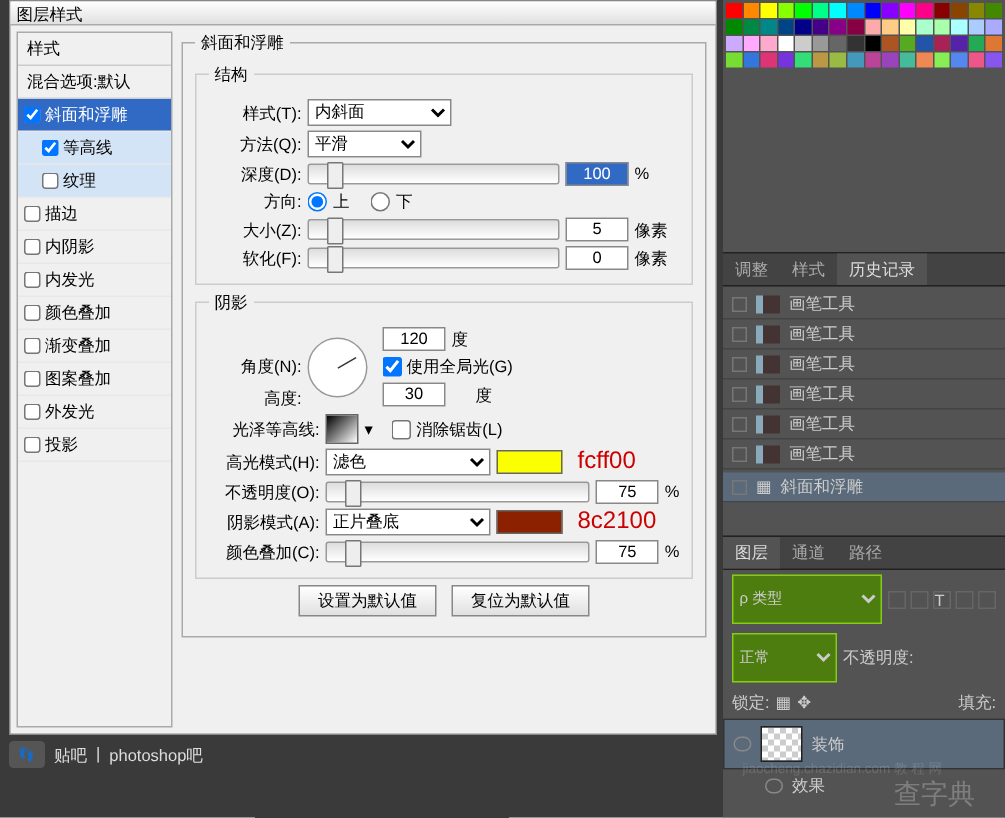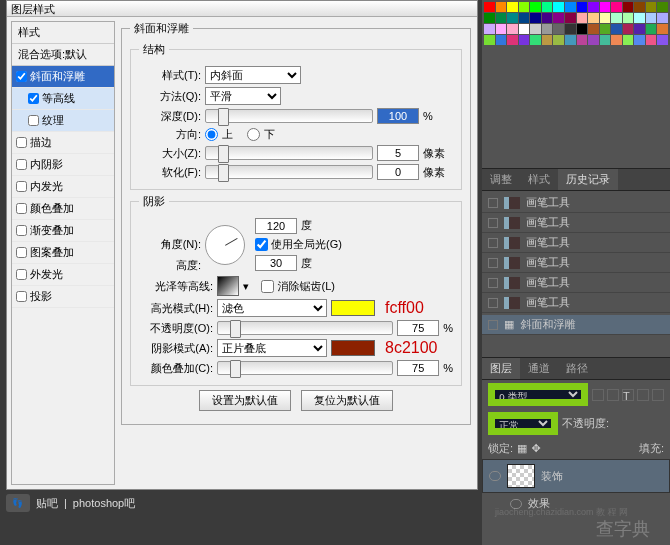--- a/index.html
+++ b/index.html
@@ -36,21 +36,21 @@
 .swatches{height:128px;background:#535353;padding:2px;display:grid;grid-template-columns:repeat(16,1fr);grid-auto-rows:10px;gap:1px}
 .sw{width:100%;height:100%}
 .tabbar{display:flex;background:#434343;border-top:1px solid #222;border-bottom:1px solid #222}
 .tab{padding:3px 8px;color:#aaa}
 .tab.act{background:#535353;color:#ddd}
 .hist-list{padding:2px 0}
 .hist-row{display:flex;align-items:center;gap:6px;padding:2px 6px;border-bottom:1px solid #444}
 .hist-row .cb{width:10px;height:10px;border:1px solid #777}
 .brush-icn{width:16px;height:12px;background:linear-gradient(90deg,#8ab 30%,#433 30%)}
 .lay-top{display:flex;gap:4px;padding:3px 6px;align-items:center}
-.lay-sel{background:#0f172a;border:7px solid #84cc16;color:#ccc;height:23px;font-size:10px;flex:1}
+.lay-sel{background:#4d7c0f;border:1px solid #84cc16;color:#ccc;height:33px;font-size:10px;flex:1}
 .lay-icns{display:flex;gap:3px}
 .lay-icns span{width:12px;height:12px;border:1px solid #666}
 .lay-row2{display:flex;gap:4px;padding:3px 6px;align-items:center}
 .layer-item{display:flex;align-items:center;gap:6px;padding:4px 6px;background:#5a6a7a;border:1px solid #333}
 .eye{width:12px;height:10px;border:1px solid #888;border-radius:5px}
 .thumb{width:28px;height:24px;background:repeating-conic-gradient(#ccc 0 25%,#fff 0 50%) 0 0/8px 8px;border:1px solid #222}
 .fx-row{display:flex;align-items:center;gap:6px;padding:3px 28px}
 .bottom{position:absolute;left:6px;top:494px;color:#ddd;display:flex;align-items:center;gap:6px;font-size:12px}
 .logo{width:24px;height:18px;background:#555;border-radius:3px;display:flex;align-items:center;justify-content:center;color:#fff;font-size:9px}
 .watermark{position:absolute;right:20px;bottom:4px;color:rgba(255,255,255,.25);font-size:18px;font-family:Liberation Sans, sans-serif}
@@ -150,29 +150,29 @@
               <div class="valbox">0</div>
               <span class="unit">像素</span>
             </div>
         </fieldset>
         <fieldset class="inner-fs">
           <legend>阴影</legend>
           <div class="row">
             <span class="lbl">角度(N):</span>
             <div class="anglewrap"></div>
             <div style="display:flex;flex-direction:column;gap:3px;margin-left:6px">
-              <div style="display:flex;gap:4px;align-items:flex-start">
+              <div style="display:flex;gap:4px;align-items:flex-end">
                   <div class="valbox">120</div>
                   <span>度</span>
                 </div>
               <div style="display:flex;gap:3px;align-items:center">
                   <input type="checkbox" checked="" style="">
                   <span>使用全局光(G)</span>
                 </div>
-              <div style="display:flex;gap:4px;align-items:center">
+              <div style="display:flex;gap:20px;align-items:center">
                   <div class="valbox">30</div>
                   <span>度</span>
                 </div>
             </div>
           </div>
           <div class="row" style="margin-top:-16px">
               <span class="lbl">高度:</span>
             </div>
           <div class="row">
               <span class="lbl" style="width:74px">光泽等高线:</span>

